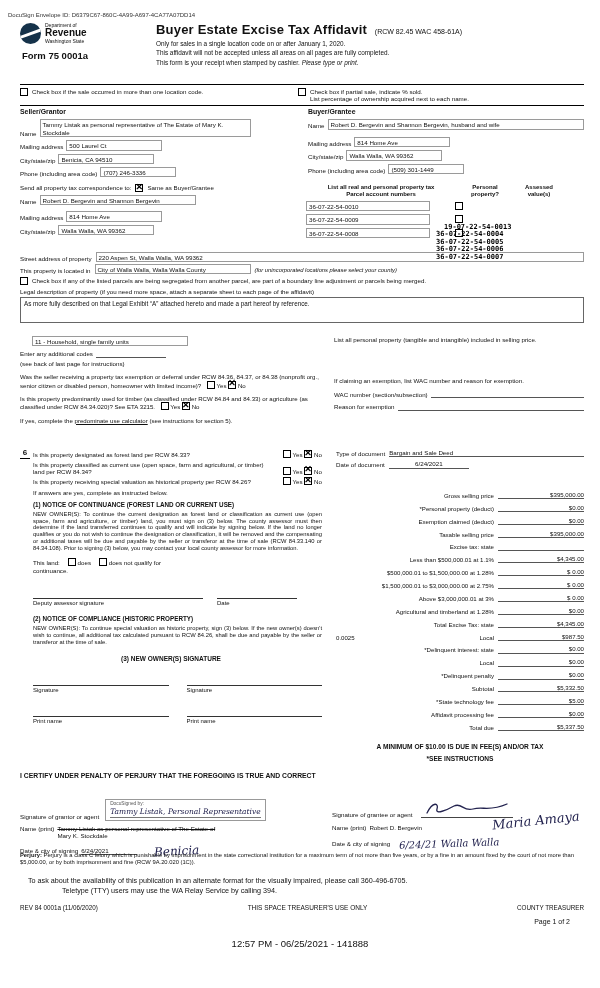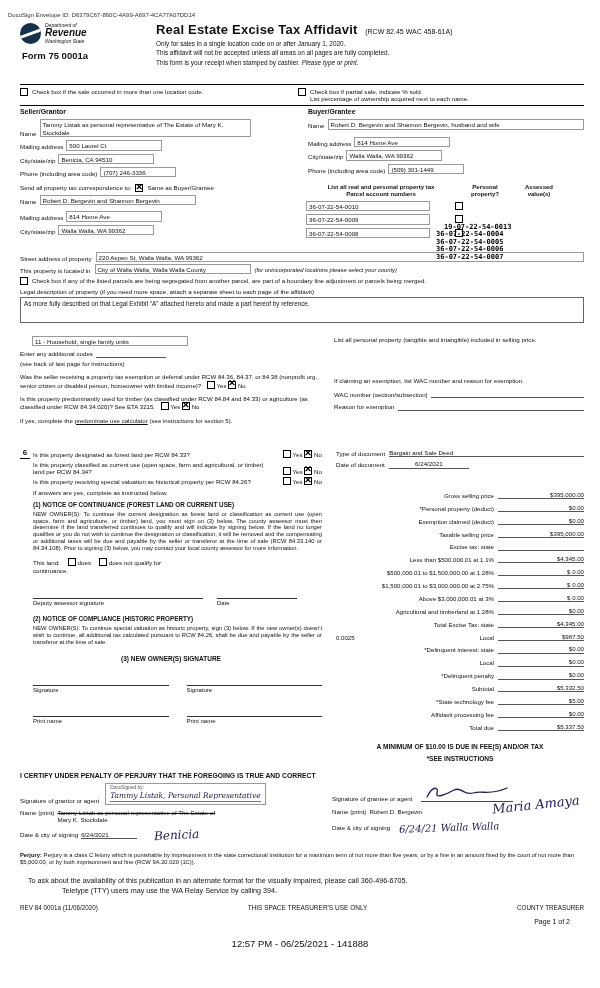--- a/index.html
+++ b/index.html
@@ -4,21 +4,21 @@
 <style>
   html,body{margin:0;padding:0;background:#e8e8e8;}
   .page{position:relative;width:600px;height:988px;background:#fff;font-family:"Liberation Sans",sans-serif;font-size:6.2px;line-height:1.2;color:#111;overflow:hidden;}
   .abs{position:absolute;}
   b,.b{font-weight:700;}
   i,.i{font-style:italic;}
   .docusign{top:12px;left:8px;font-size:6px;color:#333;}
   
   .header{top:22px;left:20px;width:564px;display:flex;gap:10px;}
   .hdr-left{width:126px;flex:0 0 auto;}
-  .dept-row{display:flex;gap:4px;align-items:center;font-style:italic;}
+  .dept-row{display:flex;gap:4px;align-items:center;}
   .logo{width:21px;height:21px;border-radius:50%;background:#15324a;position:relative;flex:0 0 auto;overflow:hidden;}
   .logo:after{content:"";position:absolute;left:-3px;top:9px;width:28px;height:3px;background:#fff;transform:rotate(-20deg);}
   .d1,.d3{font-size:5px;}
   .d2{font-size:10px;font-weight:700;line-height:1;}
   .form-no{font-size:9.5px;font-weight:700;margin-top:6px;margin-left:2px;}
   .hdr-right{flex:1;}
   .title{font-size:13px;font-weight:700;letter-spacing:.2px;}
   .rcw{font-size:7px;margin-left:6px;}
   .sub{font-size:6.4px;margin-top:2px;}
   
@@ -90,21 +90,21 @@
   .fin{margin-top:22px;}
   .fin-row{display:flex;align-items:flex-end;margin-bottom:4.6px;}
   .fin-pre{font-size:6.1px;margin-right:auto;}
   .fin-lbl{flex:1;text-align:right;font-size:6.1px;padding-right:4px;white-space:nowrap;}
   .fin-val{width:86px;flex:0 0 auto;border-bottom:1px solid #555;text-align:right;font-size:6.1px;min-height:7px;}
   .min-due{font-weight:700;font-size:6.6px;text-align:center;margin-top:12px;}
   .see-instr{font-weight:700;font-size:6.6px;text-align:center;margin-top:4px;}
   
   .certify{top:772px;left:20px;width:564px;}
   .cert-title{font-weight:700;font-size:6.8px;}
-  .cert-grid{display:flex;gap:12px;margin-top:3px;}
+  .cert-grid{display:flex;gap:12px;margin-top:19px;}
   .cert-l{width:300px;flex:0 0 auto;}
   .cert-r{flex:1;position:relative;}
   .ds-box{display:inline-block;border:1px solid #999;padding:1px 4px 2px 4px;margin-left:6px;vertical-align:bottom;}
   .ds-lbl{font-size:4.8px;color:#555;}
   .hand{font-family:"DejaVu Serif",serif;font-style:italic;color:#23234f;}
   .ds-name{font-size:7.5px;border-bottom:1px solid #777;padding-bottom:1px;}
   .strike{text-decoration:line-through;}
   .hand-big{font-size:12px;transform:rotate(-3deg);display:inline-block;margin-left:14px;}
   .maria{position:absolute;right:4px;top:14px;font-size:13px;transform:rotate(-6deg);}
   .scrib{vertical-align:bottom;margin-left:8px;border-bottom:1px solid #444;}
@@ -130,21 +130,21 @@
         <div>
           <div class="d1">Department of</div>
           <div class="d2">Revenue</div>
           <div class="d1">Washington State</div>
         </div>
       </div>
       <div class="form-no">Form 75 0001a</div>
     </div>
     <div class="hdr-right">
       <div>
-        <span class="title">Real Estate Excise Tax Affidavit</span>
+        <span class="title">Buyer Estate Excise Tax Affidavit</span>
         <span class="rcw">(RCW 82.45 WAC 458-61A)</span>
       </div>
       <div class="sub">Only for sales in a single location code on or after January 1, 2020.</div>
       <div class="sub">This affidavit will not be accepted unless all areas on all pages are fully completed.</div>
       <div class="sub"><span>This form is your receipt when stamped by cashier. </span><i>Please type or print.</i></div>
     </div>
   </div>
 
   <div class="abs topchecks">
     <div class="tc-l">

